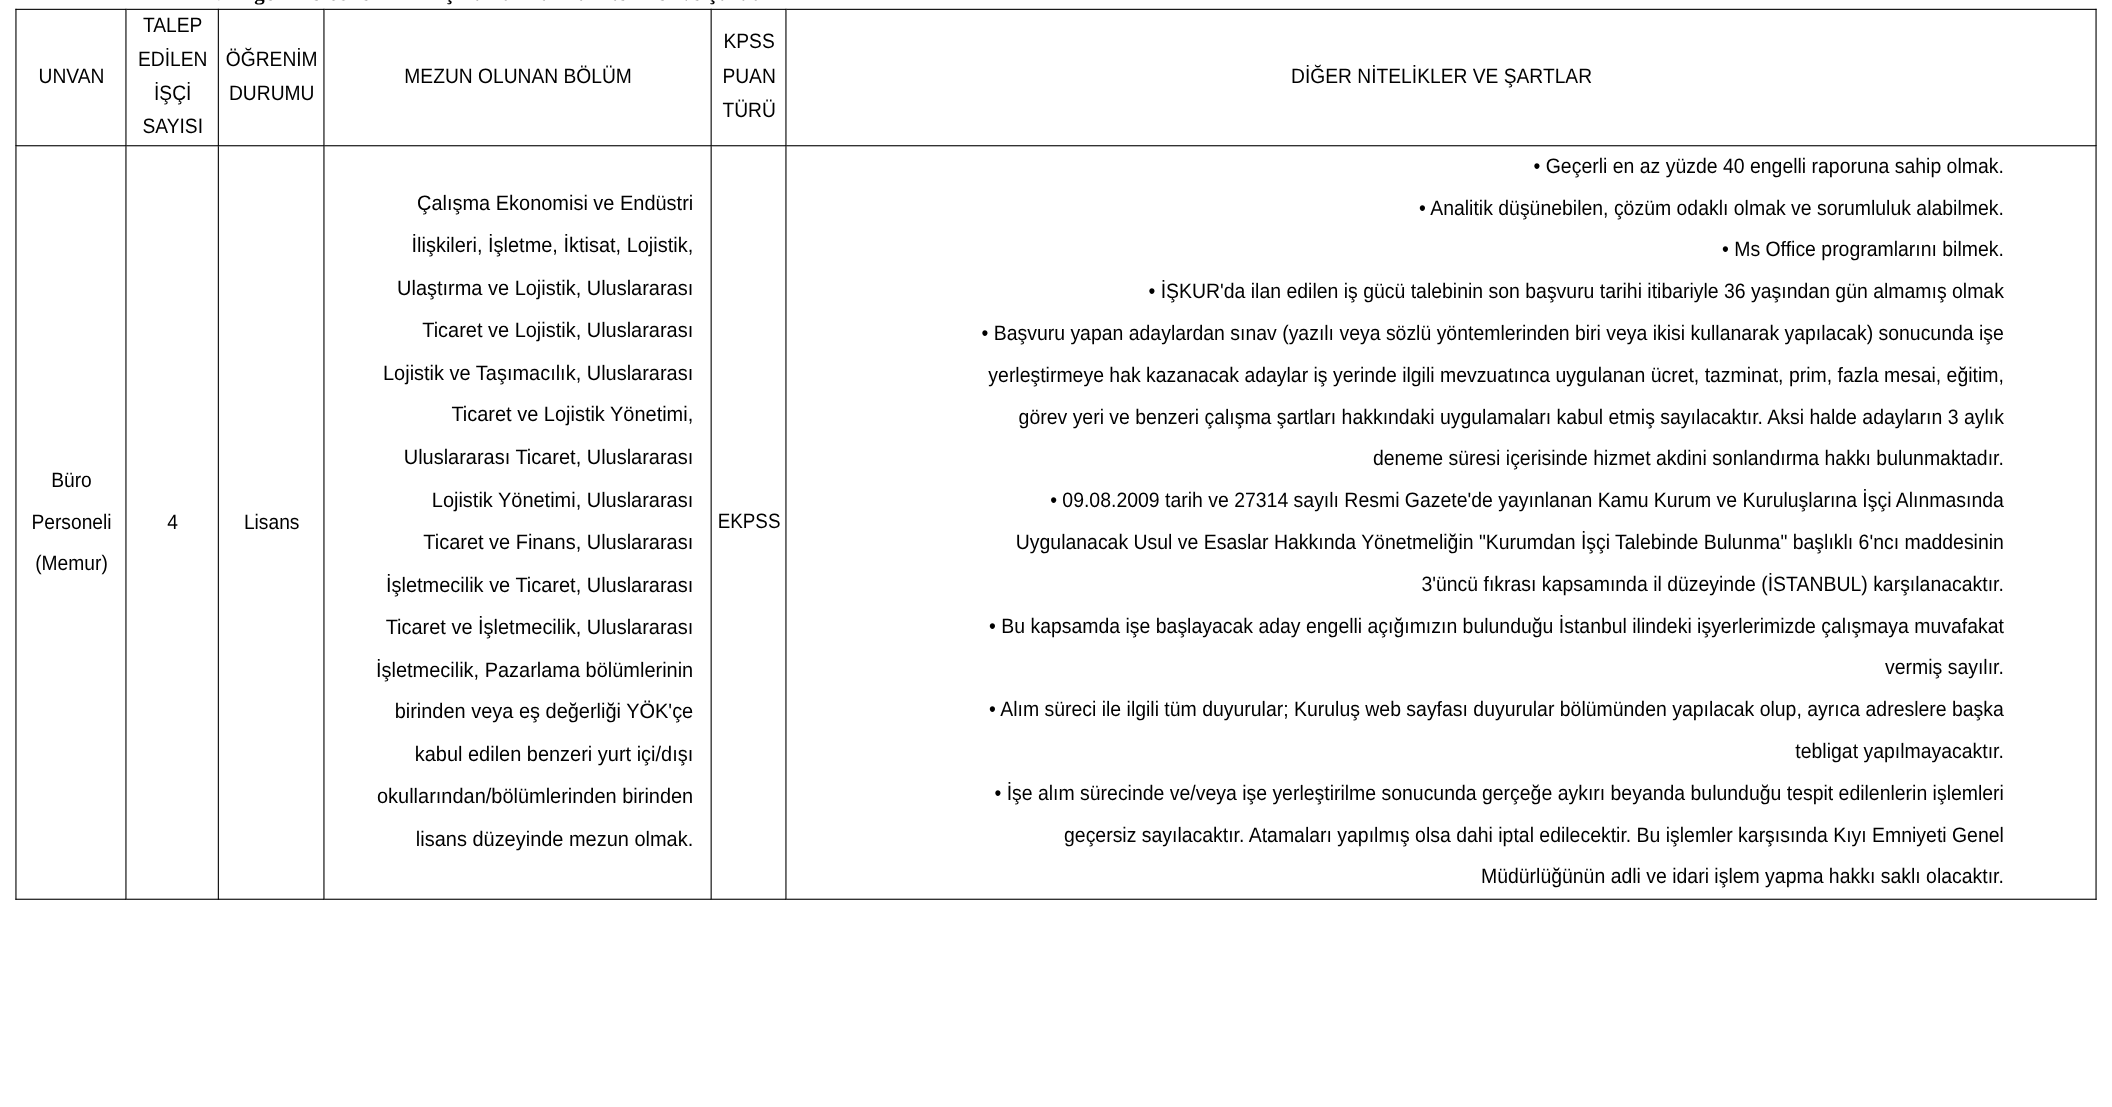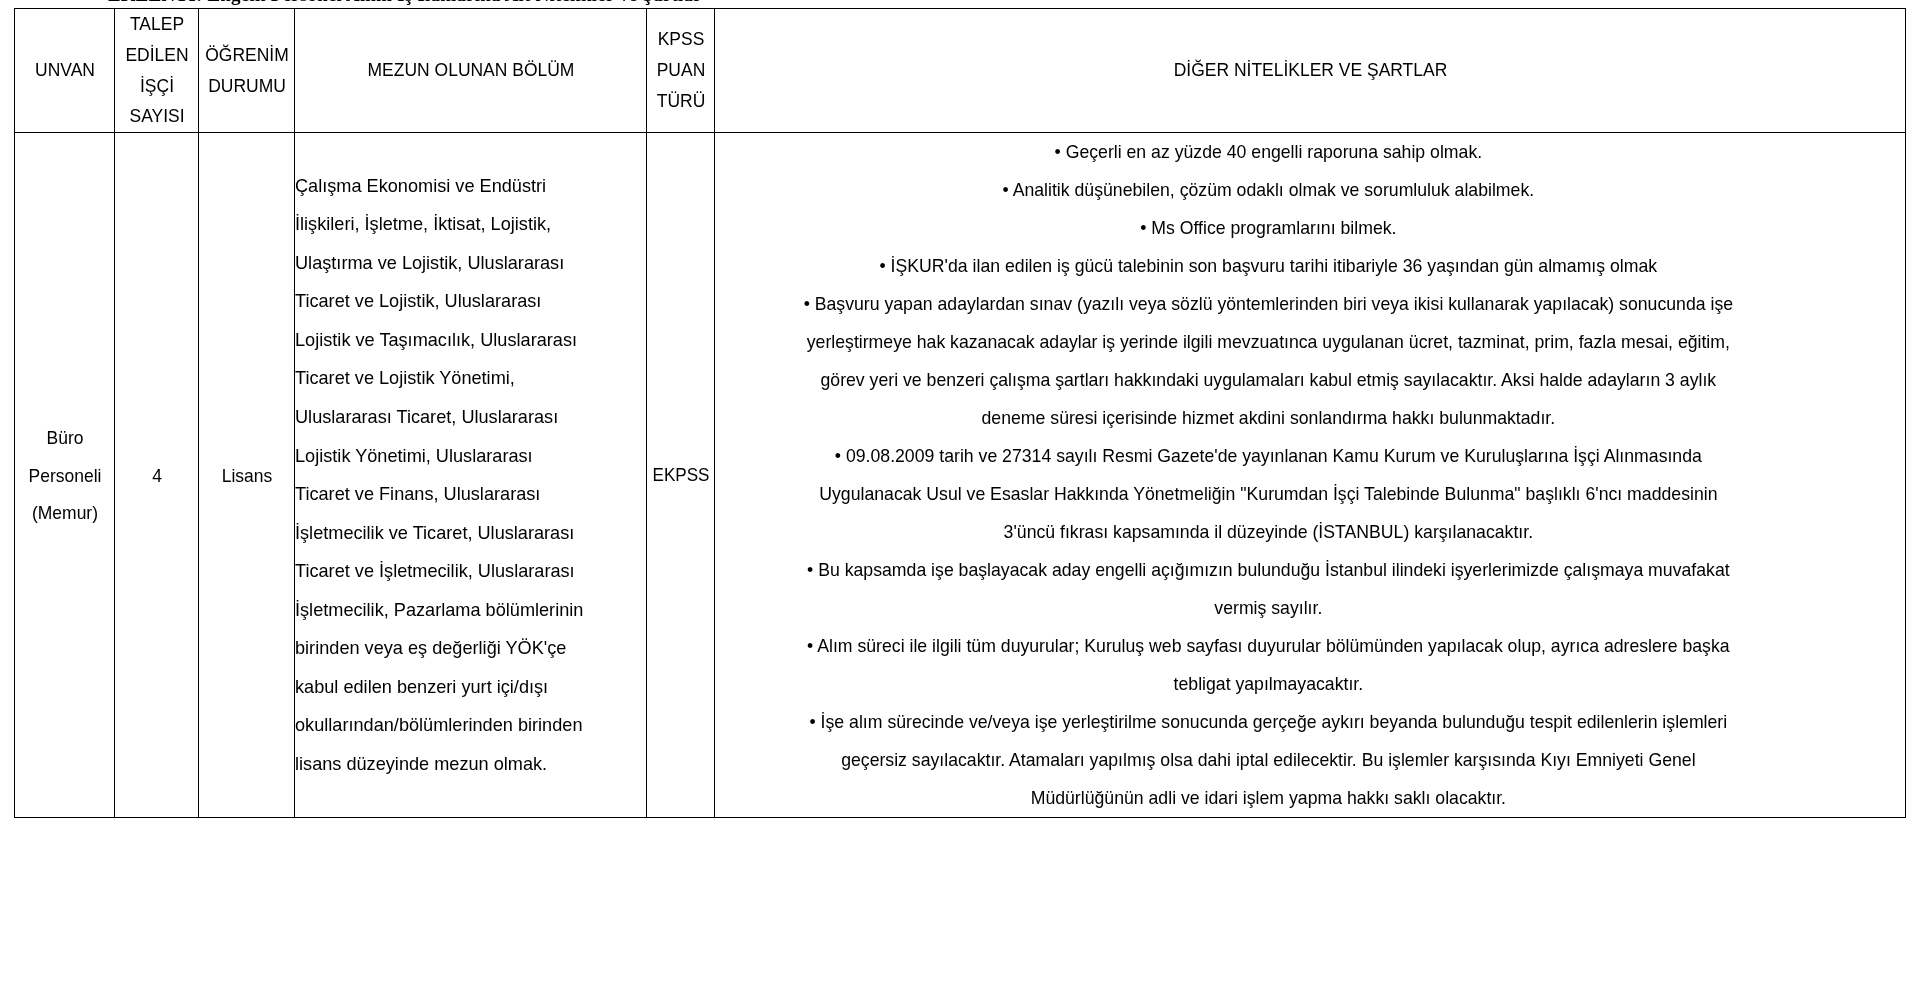--- a/index.html
+++ b/index.html
@@ -86,42 +86,42 @@
   .cell-center {
     text-align: center;
     font-size: 19px;
     line-height: 1.95;
     padding: 4px 3px;
     transform: scaleX(0.92);
   }
   .cell-center .line { display: block; }
 
   .cell-bolum {
-    text-align: left;
+    text-align: right;
     font-size: 19px;
     line-height: 2.03;
     padding: 8px 6px 8px 9px;
     vertical-align: middle;
   }
   .cell-bolum .line {
     display: block;
     white-space: nowrap;
     transform: scaleX(0.955);
     transform-origin: left center;
   }
 
   .cell-kpss {
     text-align: center;
     font-size: 19px;
     padding: 2px 1px;
     transform: scaleX(0.9);
   }
 
   .cell-diger {
-    text-align: center;
+    text-align: right;
     font-size: 19px;
     line-height: 2.0;
     padding: 9px 8px 6px 8px;
     vertical-align: top;
   }
   .cell-diger .line {
     display: block;
     white-space: nowrap;
     transform: scaleX(0.93);
     transform-origin: left center;

